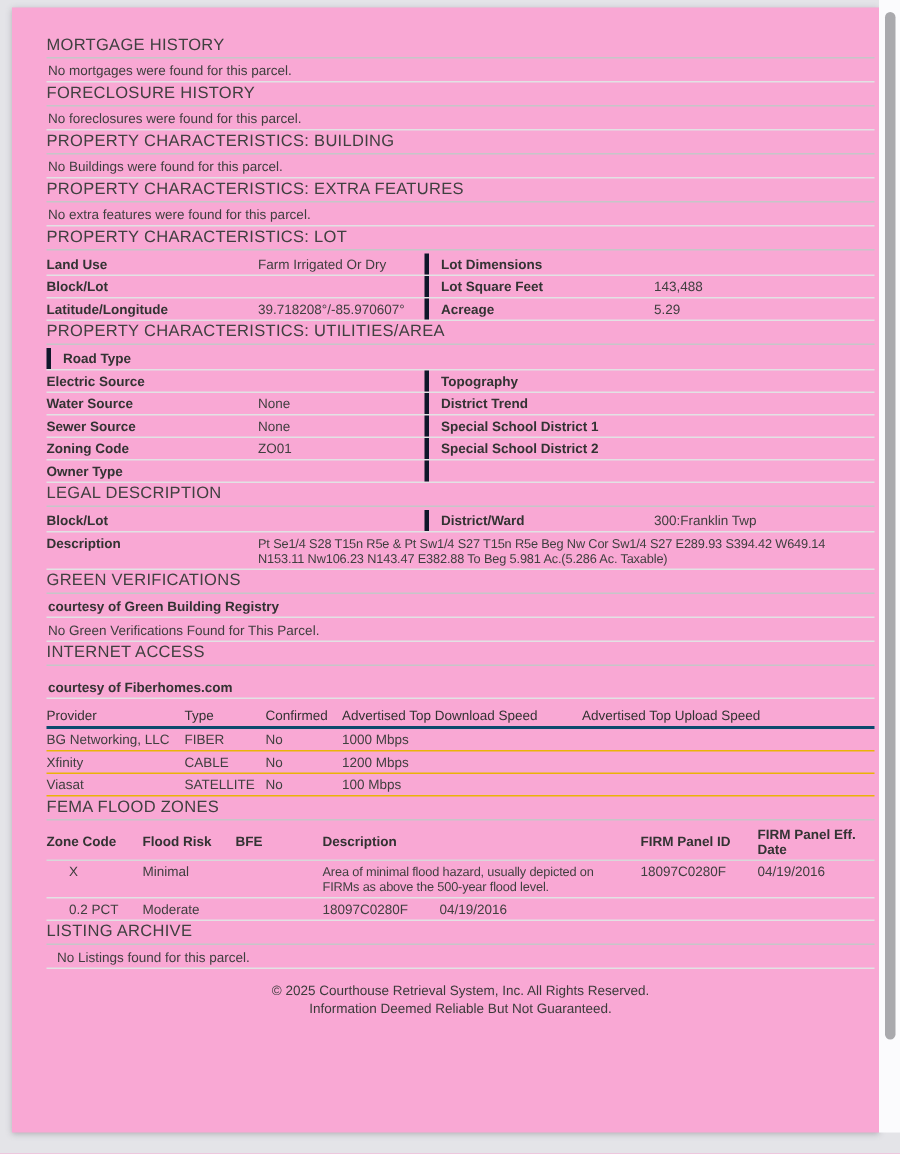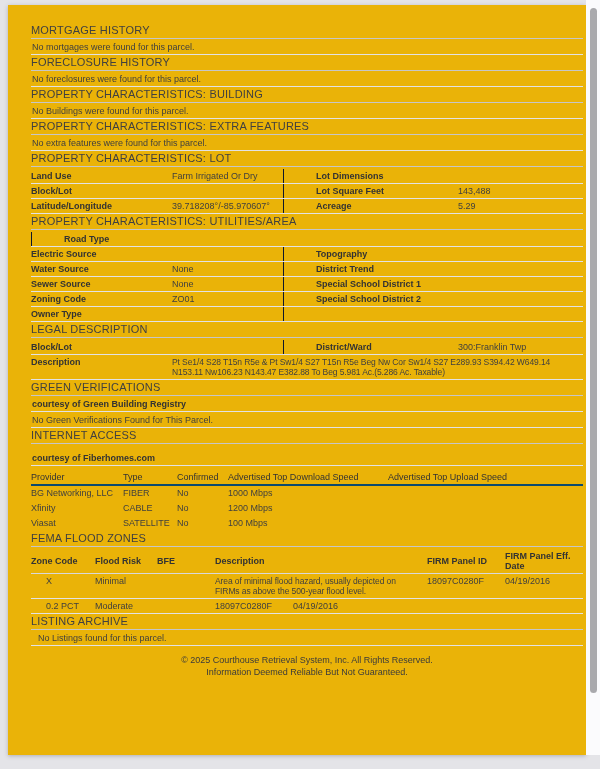--- a/index.html
+++ b/index.html
@@ -5,21 +5,21 @@
   * { margin:0; padding:0; box-sizing:border-box; }
   html,body { width:600px; height:769px; }
   body {
     background:#e4e4e8;
     font-family:"Liberation Sans","DejaVu Sans",sans-serif;
     position:relative; overflow:hidden;
     color:#3f3f3f;
   }
   .page {
     position:absolute; left:8px; top:5px; width:578px; height:750px;
-    background:#eab308;
+    background:#f9a8d4;
     box-shadow:0 1px 4px rgba(110,110,120,.45);
     padding:20px 3px 0 23px;
     overflow:hidden;
   }
   .sec-title {
     font-size:11px; line-height:11px; color:#404040;
     letter-spacing:.2px; font-weight:normal;
     padding-bottom:2px; border-bottom:1px solid #c6c6c8;
     margin-top:2px;
   }
@@ -31,21 +31,21 @@
   .msg.indent { padding-left:7px; }
   .courtesy {
     font-size:9px; line-height:10px; font-weight:bold; color:#333;
     padding:3px 0 2px 1px; border-bottom:1px solid #e2e2e4;
   }
   .courtesy.gap { margin-top:6px; }
   
   .dtable { margin-top:2px; }
   .d-row { display:flex; border-bottom:1px solid #e2e2e4; font-size:9px; line-height:10px; }
   .d-left { width:252px; display:flex; padding:2px 0; }
-  .d-right { flex:1; border-left:1px solid #0f172a; padding:2px 0 2px 32px; display:flex; }
+  .d-right { flex:1; border-left:3px solid #0f172a; padding:2px 0 2px 8px; display:flex; }
   .d-lbl { width:141px; font-weight:bold; color:#333; flex-shrink:0; }
   .d-right .d-lbl { width:142px; }
   .d-val { flex:1; }
   .d-full { display:flex; width:100%; padding:2px 0; }
   .small-wrap { font-size:8.5px; letter-spacing:-.1px; line-height:10px; }
   
   .itable { margin-top:4px; }
   .i-row { display:flex; font-size:9px; line-height:10px; padding:2px 0; border-bottom:1px solid #eab308; }
   .i-row.head { font-weight:normal; color:#333; border-bottom:2px solid #0c4a6e; }
   .i-c1 { width:92px; flex-shrink:0; }

